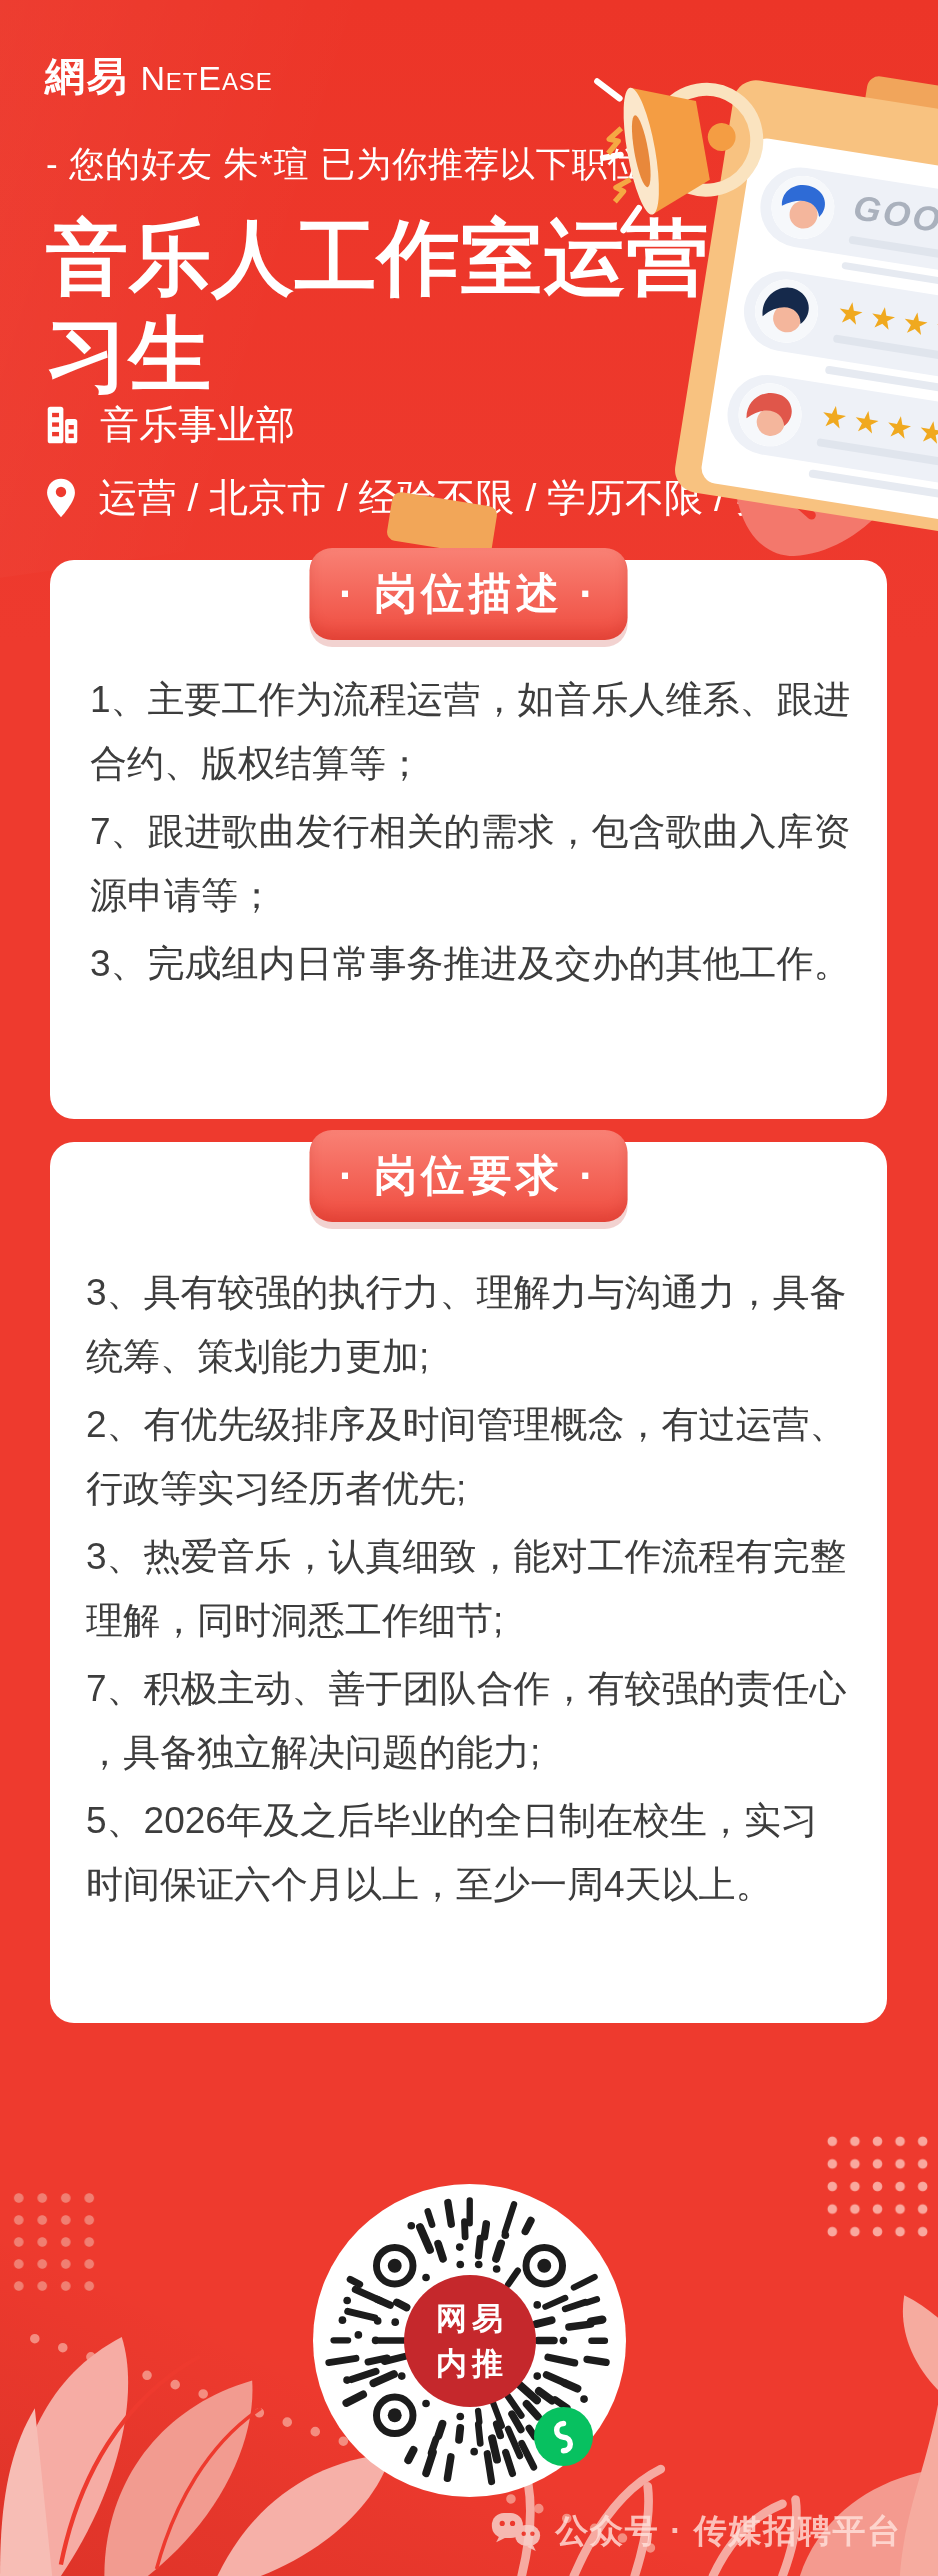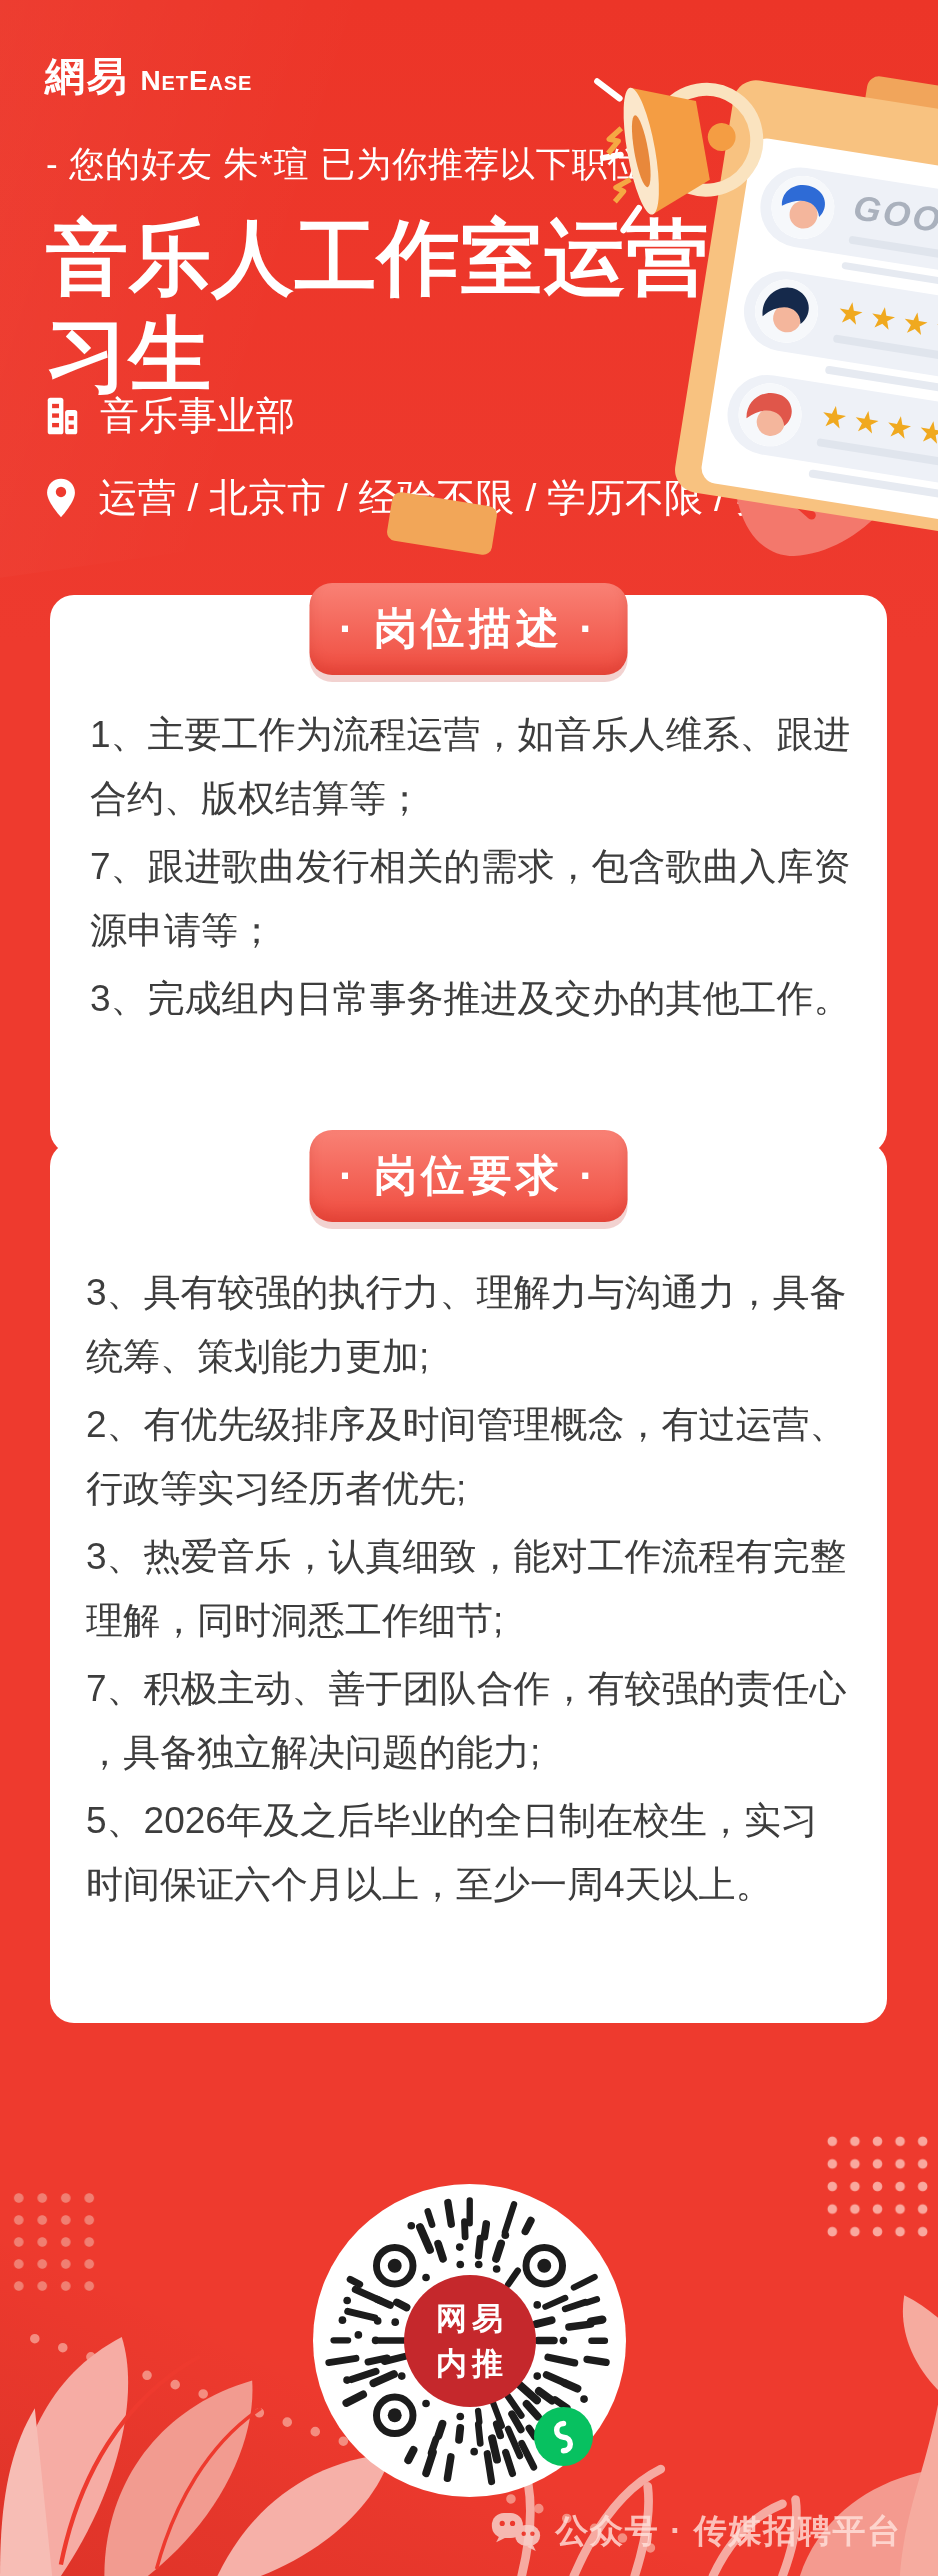--- a/index.html
+++ b/index.html
@@ -15,26 +15,26 @@
     transform:rotate(-8deg);z-index:1;}
   .bg-shade{left:0;top:2226px;width:939px;height:350px;
     background:linear-gradient(205deg,rgba(0,0,0,0) 55%,rgba(120,10,8,.14) 100%);z-index:1;}
   .dots{z-index:2;background-image:radial-gradient(circle,var(--c) 4.3px,transparent 5.2px);}
   .dots-left{left:7px;top:2187px;width:92px;height:108px;--c:#f07f72;background-size:23.5px 22px;}
   .dots-right{left:821px;top:2130px;width:115px;height:113px;--c:#f9a89e;background-size:22.6px 22.6px;}
   .bg-svg{left:0;top:0;width:939px;height:2576px;z-index:2;}
   
   .logo{left:45px;top:24px;color:#fff;z-index:2;display:flex;align-items:baseline;gap:12px;}
   .logo-cn{font-size:40px;font-weight:700;letter-spacing:1.7px;margin-top:25px;}
-  .logo-en{font-size:28px;font-weight:700;font-variant:small-caps;letter-spacing:0.9px;}
+  .logo-en{font-size:34px;font-weight:400;font-variant:small-caps;letter-spacing:0.9px;}
   .referral{left:46px;top:141px;width:852px;color:#fff;font-size:35px;letter-spacing:0.9px;z-index:2;white-space:nowrap;}
   .job-title{left:46px;top:209px;width:787px;color:#fff;font-size:82px;font-weight:800;
     line-height:97px;letter-spacing:0.9px;z-index:2;}
   .info-row{left:46px;color:#fff;font-size:39px;display:flex;align-items:center;gap:22.6px;z-index:2;white-space:nowrap;}
-  .dept-row{top:389px;gap:21px;}
+  .dept-row{top:398px;gap:21px;}
   .meta-row{top:471px;}
   .info-row svg{flex:0 0 auto;}
   
   .leaf-title{left:720px;top:207px;z-index:2;}
   .megaphone{left:598px;top:45px;z-index:4;transform:rotate(-10deg);}
   .clipboard{left:737px;top:77px;width:374px;height:417px;transform:rotate(9deg);
     transform-origin:top left;z-index:3;}
   .board{position:absolute;inset:0;background:#f8c280;border-radius:22.6px;}
   .tab{position:absolute;left:130px;top:-22.6px;width:200px;height:50px;background:#f1a55b;border-radius:12px;}
   .paper{position:absolute;left:26px;top:56px;width:409px;height:349px;background:#fff;
@@ -44,21 +44,21 @@
   .prow{width:383px;height:80px;background:#eef1f7;border-radius:40px;display:flex;
     align-items:center;gap:19px;padding-left:10.4px;box-sizing:border-box;margin-bottom:7px;}
   .subline{width:217px;height:7.8px;background:#e6eaf1;border-radius:4.3px;margin:7px 0 10.4px 90px;}
   .avatar{width:63px;height:63px;border-radius:50%;background:#fff;flex:0 0 auto;overflow:hidden;}
   .good-text{font-size:35px;font-weight:700;font-style:italic;color:#aab1bd;letter-spacing:2.6px;}
   .stars{font-size:30px;color:#f0a91f;letter-spacing:6px;line-height:1;}
   .star-bar{width:209px;height:7.8px;background:#e0e5ed;border-radius:4.3px;margin-top:8.7px;}
   
   .card{position:absolute;left:50px;width:837px;background:#fff;border-radius:24px;z-index:4;
     box-sizing:border-box;padding:0 32px;}
-  .card-desc{top:595px;height:559px;padding-top:104px;padding-left:36px;}
+  .card-desc{top:560px;height:559px;padding-top:104px;padding-left:36px;}
   .card-req{top:1142px;height:881px;padding-top:115px;}
   .badge{position:absolute;top:-12px;left:50%;transform:translateX(-50%);
     min-width:261px;height:92px;border-radius:22.6px;
     background:linear-gradient(180deg,#f98175 0%,#ef4c3f 100%);
     box-shadow:0 7px 0 rgba(196,48,40,.22), inset 0 -8.7px 12px rgba(190,40,32,.25);
     color:#fff;font-size:43px;font-weight:700;letter-spacing:4.3px;
     display:flex;align-items:center;justify-content:center;padding:0 30px;box-sizing:border-box;}
   .card p{margin:4px;font-size:37px;line-height:64px;color:#3d3d3d;line-break:anywhere;}
   
   .qr-wrap{left:313px;top:2184px;width:313px;height:313px;background:#fff;border-radius:50%;z-index:4;}

